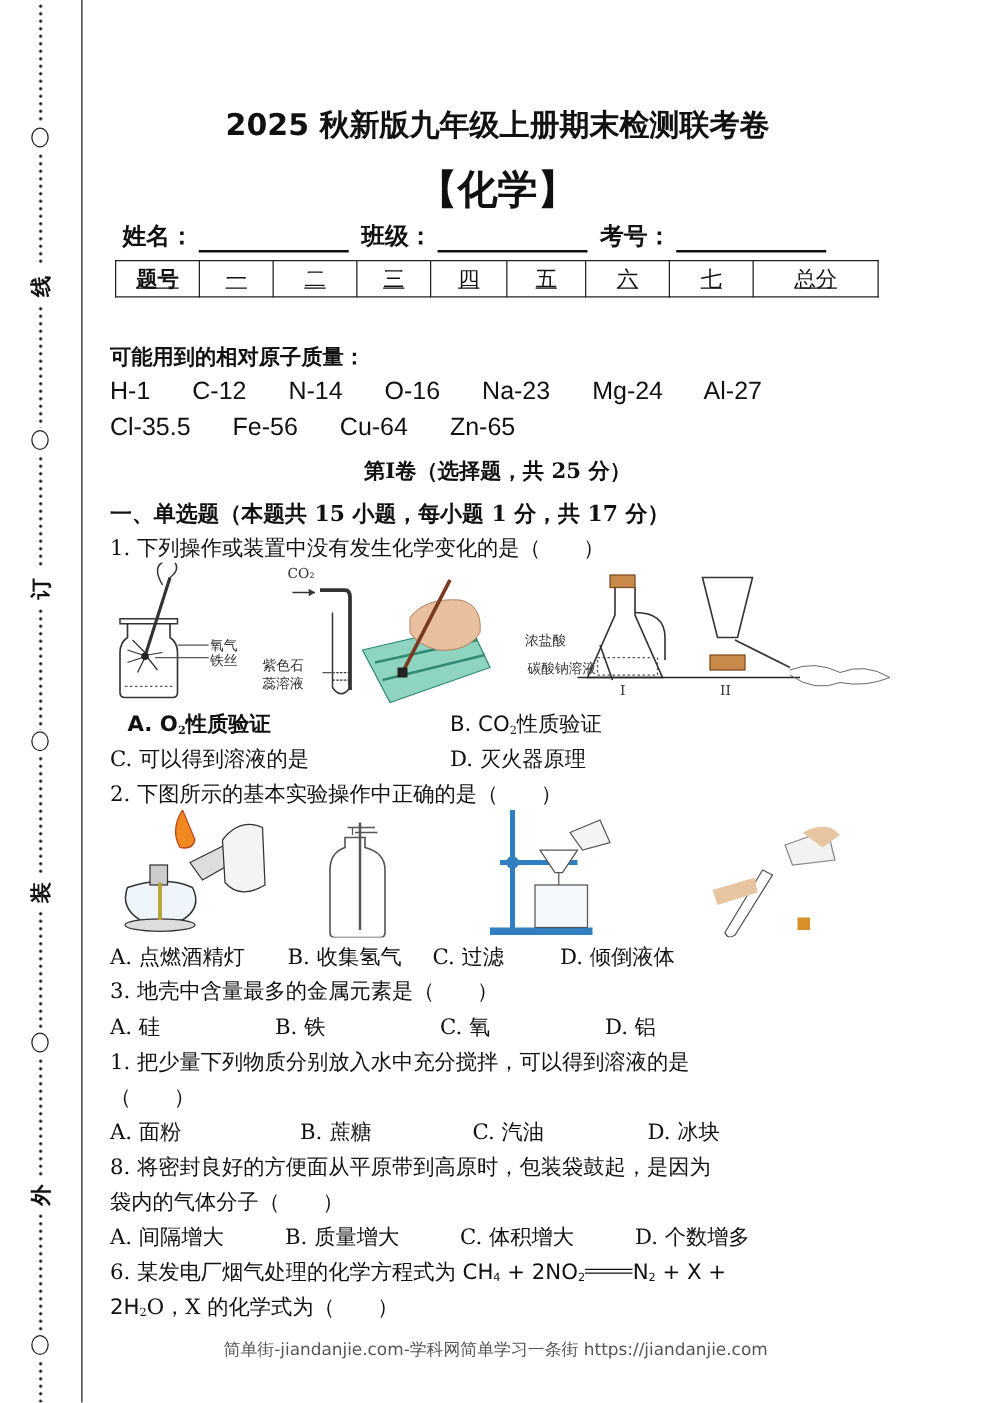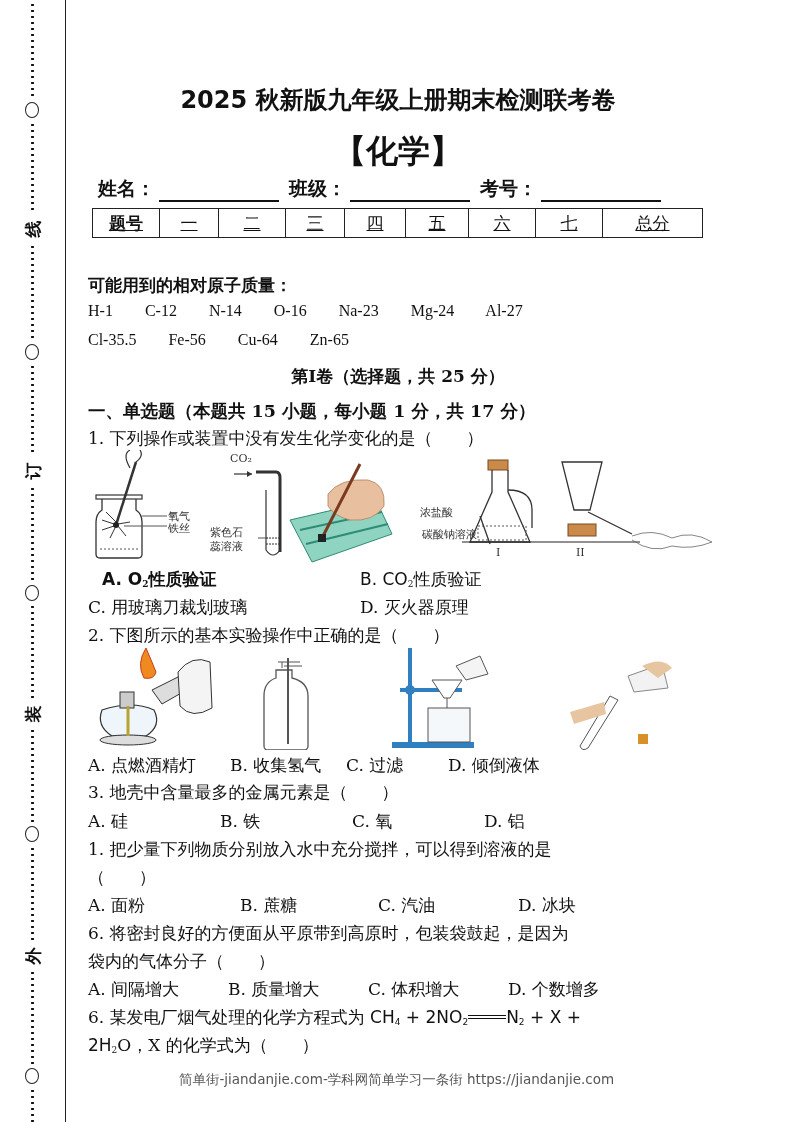--- a/index.html
+++ b/index.html
@@ -17,21 +17,21 @@
   .title { position: absolute; left: 0; width: 620px; top: 84px; text-align: center;
            font-family: "DejaVu Sans", "Liberation Sans", sans-serif; font-weight: bold; font-size: 24px; letter-spacing: 0px; }
   .subject { position: absolute; left: 0; width: 620px; top: 130px; text-align: center; font-size: 32px; font-weight: bold; }
   .info-row { position: absolute; left: 10px; top: 176px; width: 610px; font-size: 19px; font-weight: bold; display: flex; align-items: flex-end; }
   .info-row .lbl { white-space: nowrap; }
   .info-row .blank { display: inline-block; width: 120px; border-bottom: 2px solid #111; height: 20px; margin: 0 10px 0 4px; }
   table.score { position: absolute; left: 4px; top: 208px; border-collapse: collapse; width: 611px; text-decoration: underline; }
   table.score td { border: 1.2px solid #222; height: 28px; text-align: center; font-size: 17px; padding: 0; }
   table.score td.head { font-weight: bold; }
   .txt { position: absolute; left: 0; font-size: 17px; white-space: nowrap; }
-  .mass { font-family: Liberation Serif, serif; font-size: 16px; word-spacing: 0; }
+  .mass { font-family: Liberation Sans, sans-serif; font-size: 20px; word-spacing: 0; }
   .mass span { margin-right: 28px; }
   .bold { font-weight: bold; }
   .center { width: 620px; text-align: center; }
   .opt { position: absolute; font-size: 17px; white-space: nowrap; }
   .sans { font-family: "DejaVu Sans", "Liberation Sans", sans-serif; }
   sub { font-size: 9px; vertical-align: -2px; }
   .eqsign { display: inline-block; width: 38px; border-top: 1.5px solid #111; border-bottom: 1.5px solid #111; height: 2px; vertical-align: 4px; }
   .fig { position: absolute; }
   .footer { position: absolute; left: 0; width: 793px; top: 1071px; text-align: center; font-family: "DejaVu Sans", "Liberation Sans", sans-serif; font-size: 13.5px; color: #555; }
   .fig-label { font-size: 11px; fill: #333; font-family: "DejaVu Serif", serif; }
@@ -177,21 +177,21 @@
       <text class="fig-label" x="484" y="106">II</text>
     </g>
   </svg>
 
   <div class="opt" style="left:14px;top:568px;font-weight:bold;">
     <span class="sans">A.  O</span><sub>2</sub><span>性质验证</span>
   </div>
   <div class="opt" style="left:272px;top:568px;">
     <span class="sans">B.  CO</span><sub>2</sub><span>性质验证</span>
   </div>
-  <div class="opt" style="left:0;top:596px;">C.  用玻璃刀裁划玻璃</div>
+  <div class="opt" style="left:0;top:596px;">C.  可以得到溶液的是</div>
   <div class="opt" style="left:272px;top:596px;">D.  灭火器原理</div>
 
   <div class="txt" style="top:624px;">2.  下图所示的基本实验操作中正确的是（　　）</div>
 
   <svg class="fig" style="left:4px;top:648px;" width="600" height="102" viewBox="0 0 600 102">
     <g>
       <path d="M10 62 Q4 78 20 88 L54 88 Q70 78 62 62 Q40 52 10 62 Z" fill="#eef6fb" stroke="#333" stroke-width="1.2"></path>
       <ellipse cx="36" cy="92" rx="28" ry="5" fill="#ddd" stroke="#333"></ellipse>
       <rect x="28" y="44" width="14" height="16" fill="#ccc" stroke="#333"></rect>
       <line x1="36" y1="58" x2="36" y2="88" stroke="#b8a230" stroke-width="3"></line>
@@ -235,21 +235,21 @@
   <div class="opt" style="left:264px;top:810px;">C.  氧</div>
   <div class="opt" style="left:396px;top:810px;">D.  铝</div>
 
   <div class="txt" style="top:838px;">1.  把少量下列物质分别放入水中充分搅拌，可以得到溶液的是</div>
   <div class="txt" style="top:866px;">（　　）</div>
   <div class="opt" style="left:0;top:894px;">A.  面粉</div>
   <div class="opt" style="left:152px;top:894px;">B.  蔗糖</div>
   <div class="opt" style="left:290px;top:894px;">C.  汽油</div>
   <div class="opt" style="left:430px;top:894px;">D.  冰块</div>
 
-  <div class="txt" style="top:922px;">6.  将密封良好的方便面从平原带到高原时，包装袋鼓起，是因为</div>
+  <div class="txt" style="top:922px;">8.  将密封良好的方便面从平原带到高原时，包装袋鼓起，是因为</div>
   <div class="txt" style="top:950px;">袋内的气体分子（　　）</div>
   <div class="opt" style="left:0;top:978px;">A.  间隔增大</div>
   <div class="opt" style="left:140px;top:978px;">B.  质量增大</div>
   <div class="opt" style="left:280px;top:978px;">C.  体积增大</div>
   <div class="opt" style="left:420px;top:978px;">D.  个数增多</div>
 
   <div class="txt" style="top:1006px;">
     <span>6.  某发电厂烟气处理的化学方程式为 </span><span class="sans"><span>CH</span><sub>4</sub><span> + 2NO</span><sub>2</sub><span class="eqsign"></span><span>N</span><sub>2</sub><span> + X +</span></span>
   </div>
   <div class="txt" style="top:1034px;">

